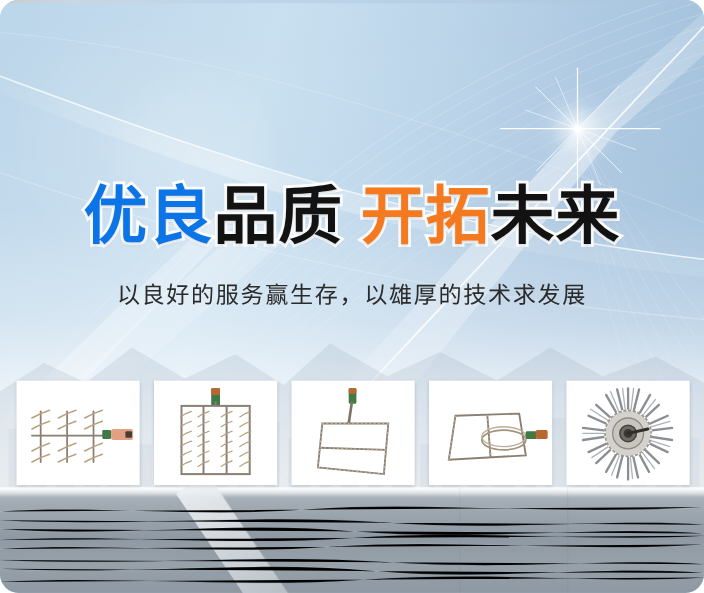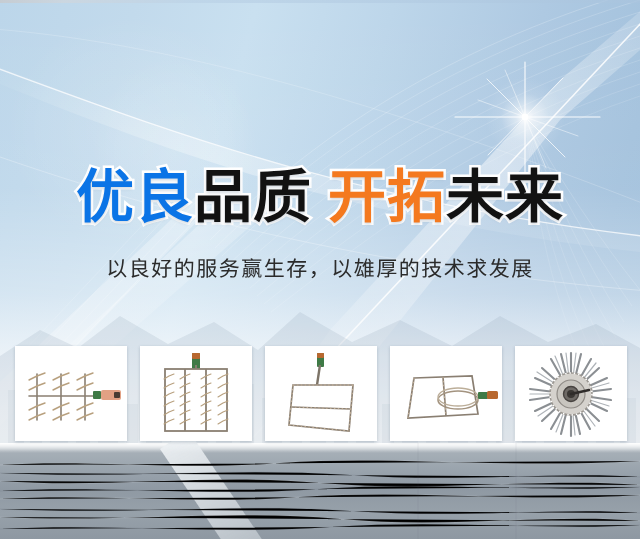--- a/index.html
+++ b/index.html
@@ -11,20 +11,21 @@
   body {
     font-family: "Liberation Sans", "DejaVu Sans", sans-serif;
   }
 
   .banner {
     position: relative;
     width: 640px;
     height: 539px;
     overflow: hidden;
     background: #b4cfe6;
+    border-radius: 17px;
   }
 
   
   .sky {
     position: absolute;
     left: 0; top: 0;
     width: 640px;
     height: 446px;
     background:
       linear-gradient(105deg,

